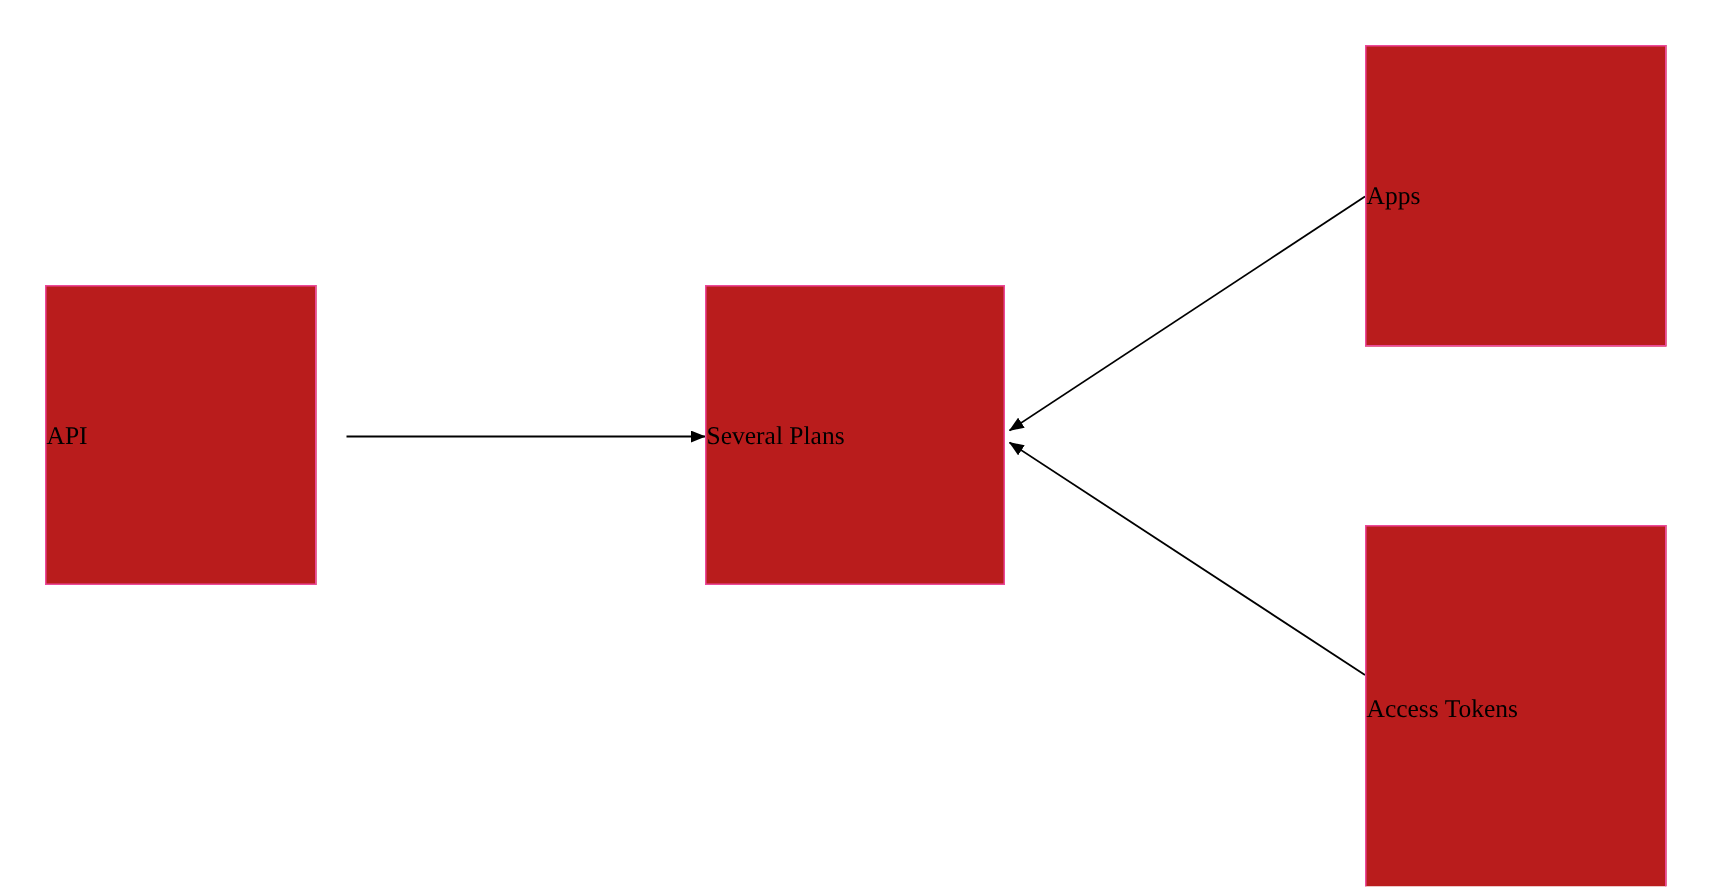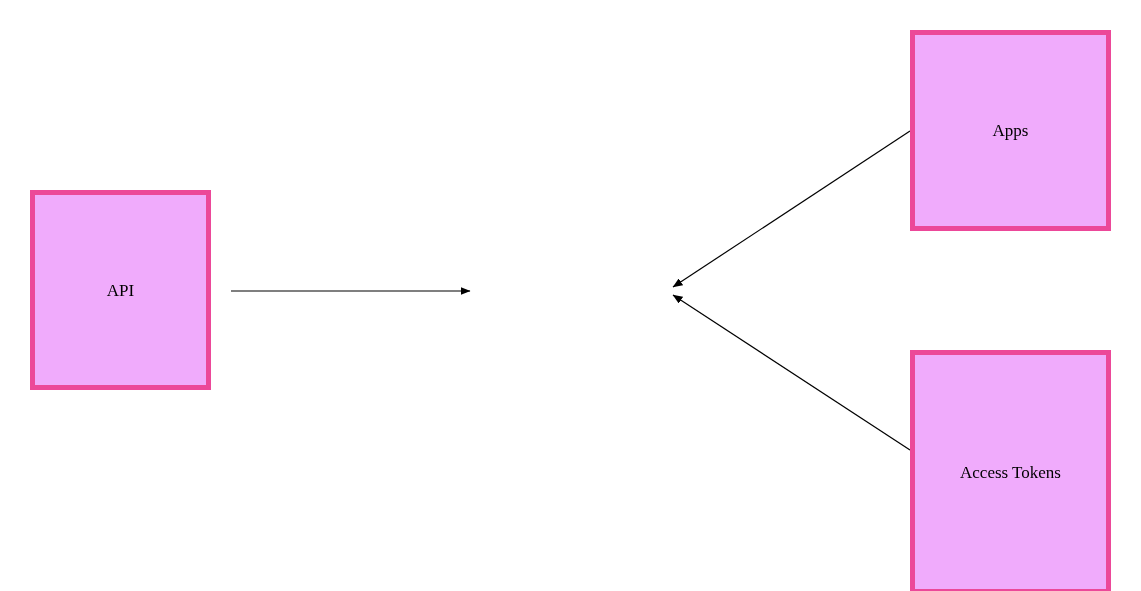--- a/index.html
+++ b/index.html
@@ -22,25 +22,25 @@
     position: absolute;
     left: 0;
     top: 0;
     width: 1141px;
     height: 591px;
     pointer-events: none;
   }
   .node {
     position: absolute;
     box-sizing: border-box;
-    background: #f0abfc;
-    border: 5px solid #ec4899;
+    background: #b91c1c;
+    border: 1px solid #ec4899;
     display: flex;
     align-items: center;
-    justify-content: center;
+    justify-content: flex-start;
   }
   .node-label {
     font-family: "Liberation Serif", "DejaVu Serif", serif;
     font-size: 17px;
     line-height: 1;
     color: #000000;
     text-align: center;
     white-space: nowrap;
     -webkit-font-smoothing: antialiased;
   }
@@ -61,20 +61,23 @@
 
     <line x1="910" y1="131" x2="673" y2="287" stroke="#000000" stroke-width="1.2" marker-end="url(#arrow)"></line>
 
     <line x1="910" y1="450" x2="673" y2="295" stroke="#000000" stroke-width="1.2" marker-end="url(#arrow)"></line>
   </svg>
 
   <div class="node" style="left:30px; top:190px; width:181px; height:200px;">
     <span class="node-label">API</span>
   </div>
 
+  <div class="node" style="left:470px; top:190px; width:200px; height:200px;">
+    <span class="node-label">Several Plans</span>
+  </div>
 
   <div class="node" style="left:910px; top:30px; width:201px; height:201px;">
     <span class="node-label">Apps</span>
   </div>
 
   <div class="node" style="left:910px; top:350px; width:201px; height:244px;">
     <span class="node-label">Access Tokens</span>
   </div>
 
 </div>

